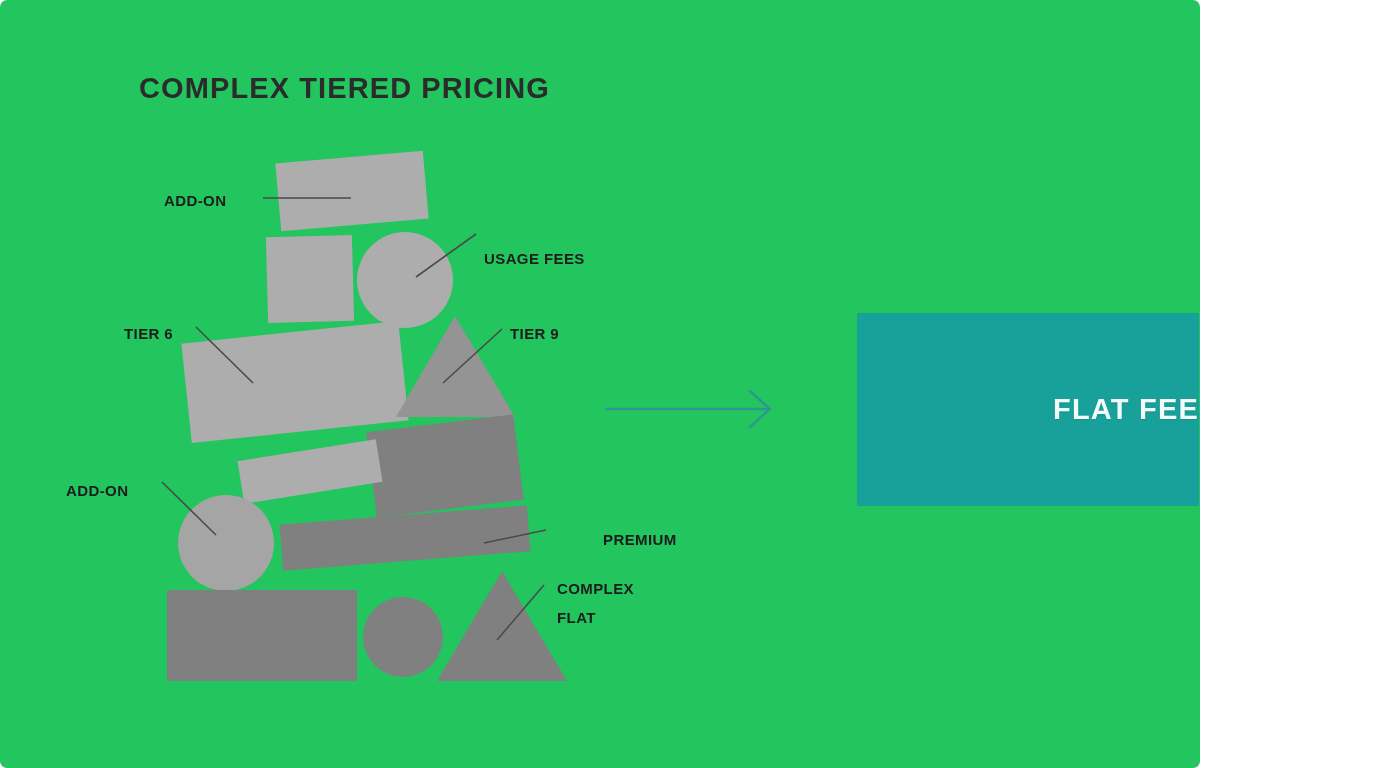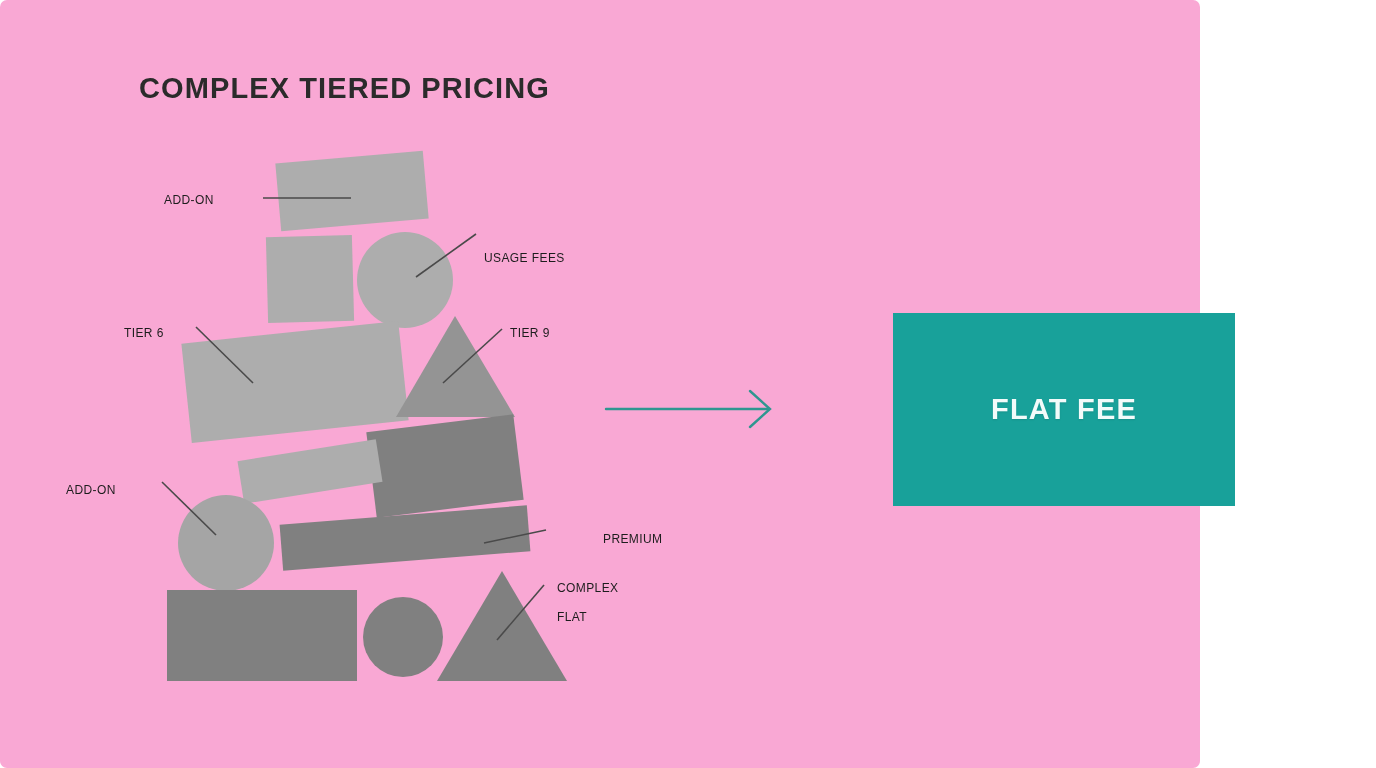--- a/index.html
+++ b/index.html
@@ -12,21 +12,21 @@
     height: 768px;
     overflow: hidden;
     font-family: "Liberation Sans", sans-serif;
     position: relative;
   }
   #stage {
     position: absolute;
     left: 0; top: 0;
     width: 1200px;
     height: 768px;
-    background: #f9a8d4;
+    background: #22c55e;
     border-radius: 7px;
   }
   .panel-title {
     position: absolute;
     font-family: "Liberation Sans", sans-serif;
     font-weight: bold;
     font-size: 29px;
     letter-spacing: 1.1px;
     color: #2b2b2b;
     white-space: nowrap;
@@ -38,38 +38,38 @@
     position: absolute;
   }
   .rect { background: #adadad; }
   .rect-dark { background: #808080; }
   .circ { border-radius: 50%; background: #adadad; }
   .circ-dark { border-radius: 50%; background: #808080; }
 
   .callout {
     position: absolute;
     font-family: "Liberation Sans", sans-serif;
-    font-size: 12px;
+    font-size: 15px;
     color: #1d1d1d;
     letter-spacing: 0.4px;
     white-space: pre;
     line-height: 29px;
+    font-weight: bold;
   }
 
   #flat-fee-box {
     position: absolute;
     left: 857px;
     top: 313px;
     width: 342px;
     height: 193px;
     background: #18a19a;
     display: flex;
     align-items: center;
-    justify-content: center;
-    margin-left: 36px;
+    justify-content: flex-end;
   }
   #flat-fee-label {
     color: #f2fbfa;
     font-family: "Liberation Sans", sans-serif;
     font-size: 29px;
     font-weight: bold;
     letter-spacing: 1.2px;
     text-shadow: 0 1px 2px rgba(0,0,0,0.10);
   }
 

